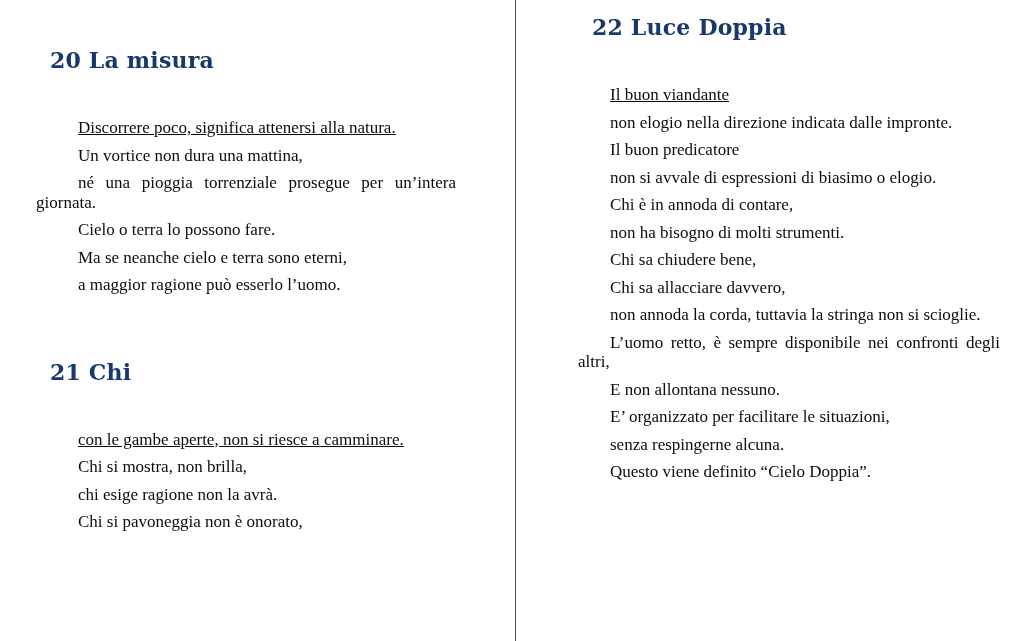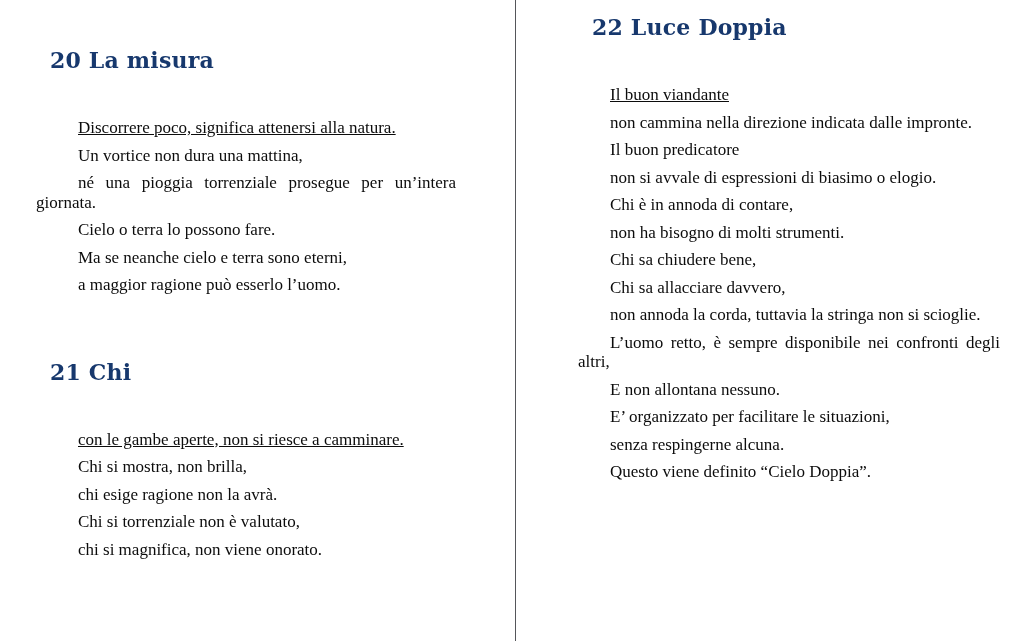--- a/index.html
+++ b/index.html
@@ -89,32 +89,31 @@
           <p class="verse">Ma se neanche cielo e terra sono eterni,</p>
           <p class="verse">a maggior ragione può esserlo l’uomo.</p>
         </div>
       </section>
       <section class="chapter-section">
         <h2 class="chapter-heading">21 Chi</h2>
         <div class="chapter-body">
           <p class="verse">con le  gambe aperte, non si riesce a camminare.</p>
           <p class="verse">Chi si mostra, non brilla,</p>
           <p class="verse">chi esige ragione non la avrà.</p>
-          <p class="verse">Chi si torrenziale non è valutato,</p>
-          <p class="verse">chi si magnifica, non viene onorato.</p>
+          <p class="verse">Chi si pavoneggia non è onorato,</p>
         </div>
       </section>
     </div>
   <div class="divider"></div>
   <div class="page page-right">
       <section class="chapter-section">
         <h2 class="chapter-heading">22 Luce Doppia</h2>
         <div class="chapter-body">
           <p class="verse">Il buon viandante</p>
-          <p class="verse">non cammina nella direzione indicata dalle impronte.</p>
+          <p class="verse">non elogio nella direzione indicata dalle impronte.</p>
           <p class="verse">Il buon predicatore</p>
           <p class="verse">non si avvale di espressioni di biasimo o elogio.</p>
           <p class="verse">Chi è in annoda di contare,</p>
           <p class="verse">non ha bisogno di molti strumenti.</p>
           <p class="verse">Chi sa chiudere bene,</p>
           <p class="verse">Chi sa allacciare davvero,</p>
           <p class="verse">non annoda la corda, tuttavia la stringa non si scioglie.</p>
           <p class="verse">L’uomo retto, è sempre disponibile nei confronti degli altri,</p>
           <p class="verse">E non allontana nessuno.</p>
           <p class="verse">E’ organizzato per facilitare le situazioni,</p>

